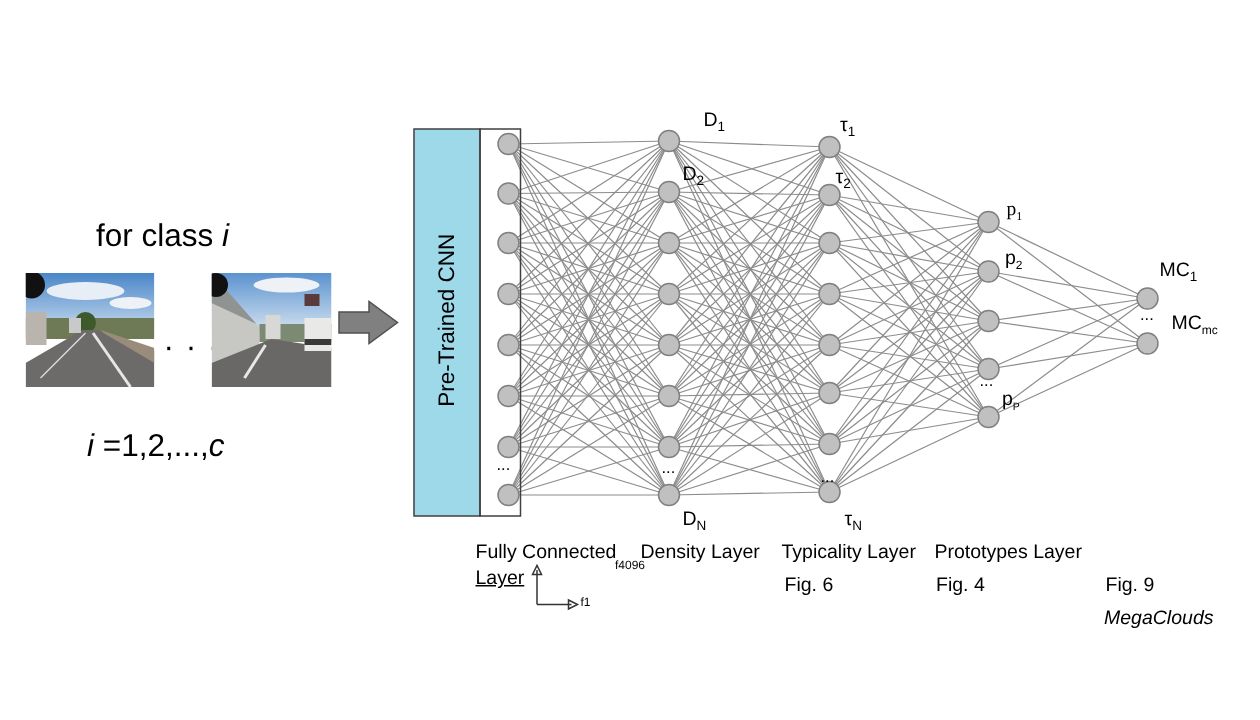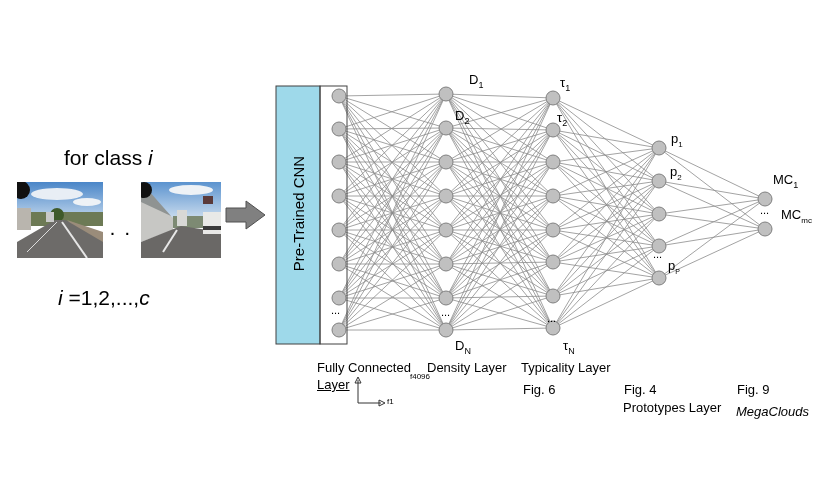--- a/index.html
+++ b/index.html
@@ -297,37 +297,37 @@
 </div>
 
 <div class="txt" style="left:453px; top:72px;margin-left:16px;"><span>D</span><sub style="font-size:9px;">1</sub></div>
 <div class="txt" style="left:455px; top:108px;"><span>D</span><sub style="font-size:9px;">2</sub></div>
 <div class="txt" style="left:455px; top:338px;"><span>D</span><sub style="font-size:9px;">N</sub></div>
 
 <div class="txt" style="left:560px; top:75px;"><span>τ</span><sub style="font-size:9px;">1</sub></div>
 <div class="txt" style="left:557px; top:110px;"><span>τ</span><sub style="font-size:9px;">2</sub></div>
 <div class="txt" style="left:563px; top:338px;"><span>τ</span><sub style="font-size:9px;">N</sub></div>
 
-<div class="txt" style="left:671px; top:131px;"><span>p</span><sub style="font-size:8px;">1</sub></div>
+<div class="txt" style="left:671px; top:131px;font-family:Liberation Serif, serif;"><span>p</span><sub style="font-size:8px;">1</sub></div>
 <div class="txt" style="left:670px; top:164px;"><span>p</span><sub style="font-size:8px;">2</sub></div>
 <div class="txt" style="left:668px; top:258px;"><span>p</span><sub style="font-size:7px;">P</sub></div>
 
 <div class="txt" style="left:773px; top:172px;"><span>MC</span><sub style="font-size:9px;">1</sub></div>
 <div class="txt" style="left:781px; top:207px;"><span>MC</span><sub style="font-size:8px;">mc</sub></div>
 
 <div class="txt" style="left:331px; top:304px; font-size:11px;">...</div>
 <div class="txt" style="left:441px; top:306px; font-size:11px;">...</div>
 <div class="txt" style="left:547px; top:312px; font-size:11px;">...</div>
 <div class="txt" style="left:653px; top:248px; font-size:11px;">...</div>
 <div class="txt" style="left:760px; top:204px; font-size:11px;">...</div>
 
 <div class="txt" style="left:317px; top:360px;">Fully Connected</div>
 <div class="txt" style="left:317px; top:377px;text-decoration:underline;">Layer</div>
 <div class="txt" style="left:362px; top:372px; font-size:8px;margin-left:48px;">f4096</div>
 <div class="txt" style="left:387px; top:397px; font-size:8px;">f1</div>
 
 <div class="txt" style="left:427px; top:360px;">Density Layer</div>
 <div class="txt" style="left:521px; top:360px;">Typicality Layer</div>
 <div class="txt" style="left:523px; top:382px;">Fig. 6</div>
-<div class="txt" style="left:623px; top:360px;margin-top:40px;">Prototypes Layer</div>
+<div class="txt" style="left:623px; top:360px;">Prototypes Layer</div>
 <div class="txt" style="left:624px; top:382px;">Fig. 4</div>
 <div class="txt it" style="left:736px; top:360px;margin-top:44px;">MegaClouds</div>
 <div class="txt" style="left:737px; top:382px;">Fig. 9</div>
 
 </body></html>

